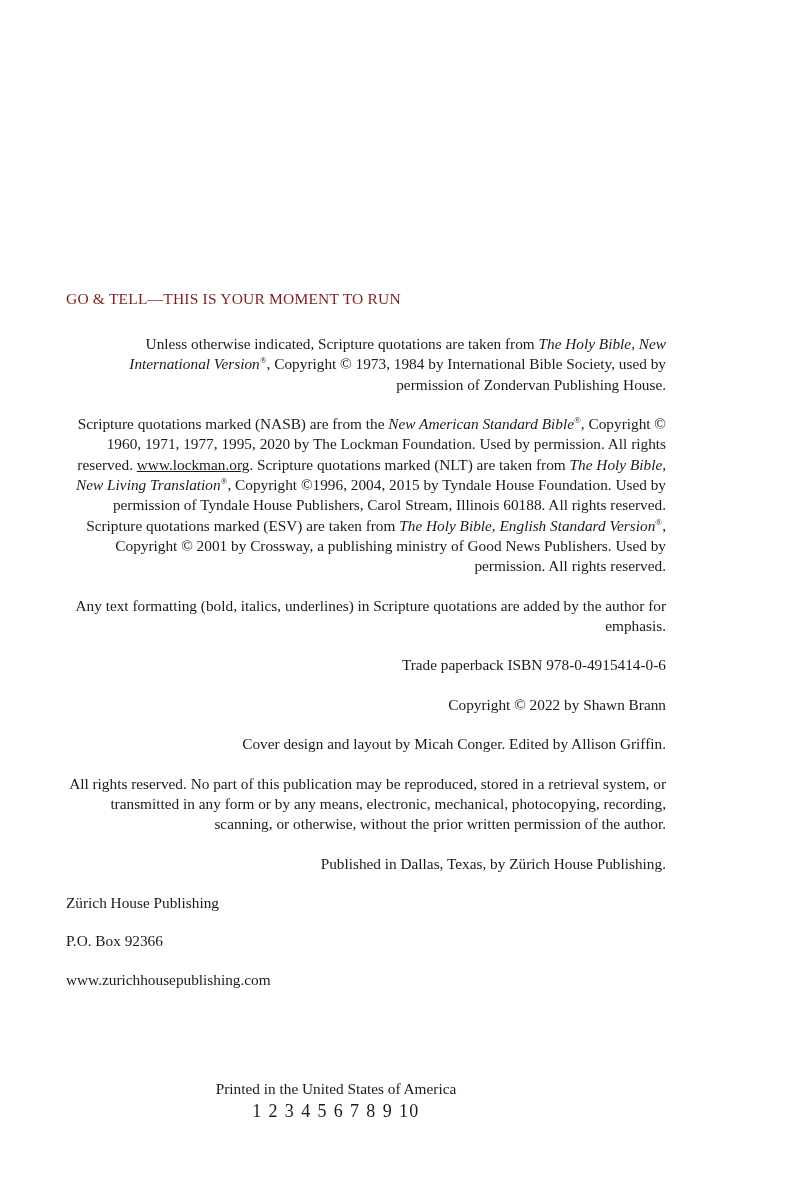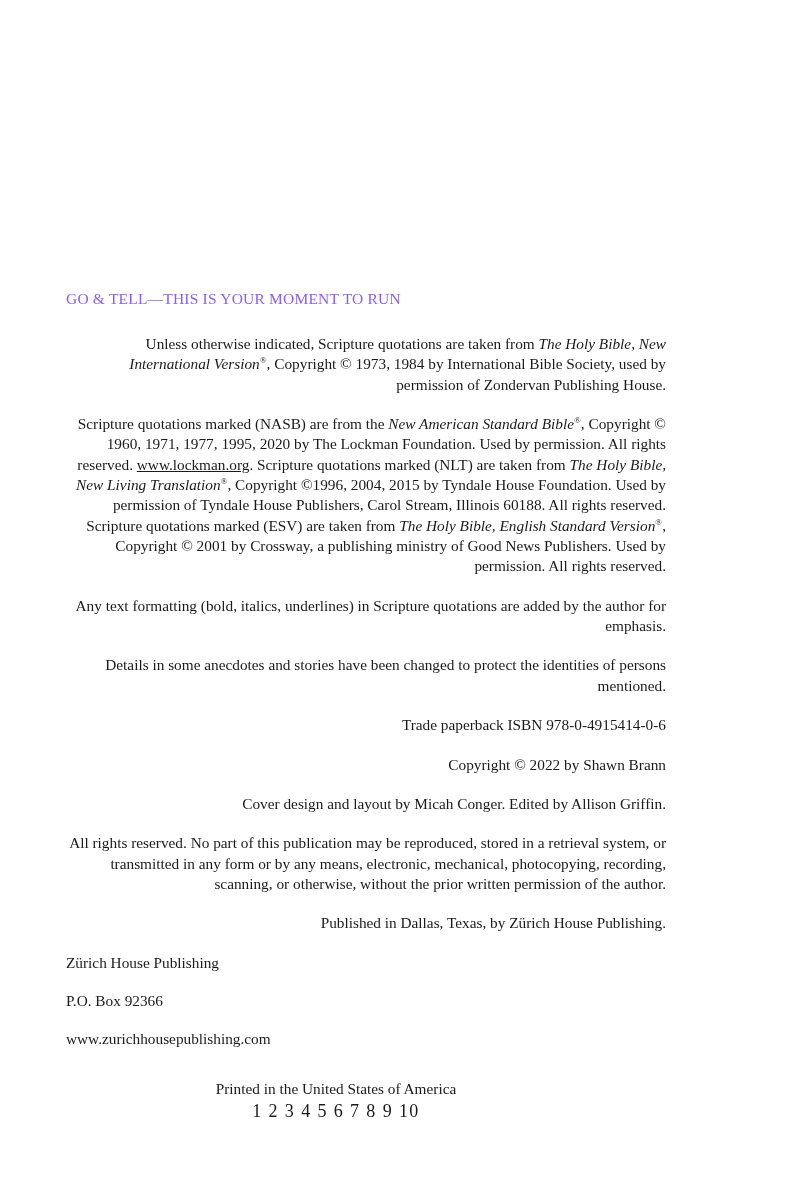--- a/index.html
+++ b/index.html
@@ -18,21 +18,21 @@
   .page {
     position: absolute;
     left: 66px;
     top: 290px;
     width: 600px;
   }
   .title {
     font-size: 15.5px;
     letter-spacing: 0.2px;
     margin: 0 0 26px 0;
-    color: #8b5cf6;
+    color: #7f1d1d;
     font-weight: normal;
   }
   .para {
     font-size: 15.3px;
     line-height: 1.33;
     margin: 0 0 19px 0;
     text-align: right;
   }
   .it { font-style: italic; }
   .sup {
@@ -67,21 +67,20 @@
 <div class="page">
 
   <p class="title">GO &amp; TELL—THIS IS YOUR MOMENT TO RUN</p>
 
   <p class="para"><span>Unless otherwise indicated, Scripture quotations are taken from </span><span class="it">The Holy Bible, New International Version</span><span class="sup">®</span><span>, Copyright © 1973, 1984 by International Bible Society, used by permission of Zondervan Publishing House.</span></p>
 
   <p class="para"><span>Scripture quotations marked (NASB) are from the </span><span class="it">New American Standard Bible</span><span class="sup">®</span><span>, Copyright © 1960, 1971, 1977, 1995, 2020 by The Lockman Foundation. Used by permission. All rights reserved. </span><span class="ul">www.lockman.org</span><span>. Scripture quotations marked (NLT) are taken from </span><span class="it">The Holy Bible, New Living Translation</span><span class="sup">®</span><span>, Copyright ©1996, 2004, 2015 by Tyndale House Foundation. Used by permission of Tyndale House Publishers, Carol Stream, Illinois 60188. All rights reserved. Scripture quotations marked (ESV) are taken from </span><span class="it">The Holy Bible, English Standard Version</span><span class="sup">®</span><span>, Copyright © 2001 by Crossway, a publishing ministry of Good News Publishers. Used by permission. All rights reserved.</span></p>
 
   <p class="para">Any text formatting (bold, italics, underlines) in Scripture quotations are added by the author for emphasis.</p>
 
-  <p class="para">Details in some anecdotes and stories have been changed to protect the identities of persons mentioned.</p>
 
   <p class="para">Trade paperback ISBN 978-0-4915414-0-6</p>
 
   <p class="para">Copyright © 2022 by Shawn Brann</p>
 
   <p class="para">Cover design and layout by Micah Conger. Edited by Allison Griffin.</p>
 
   <p class="para">All rights reserved. No part of this publication may be reproduced, stored in a retrieval system, or transmitted in any form or by any means, electronic, mechanical, photocopying, recording, scanning, or otherwise, without the prior written permission of the author.</p>
 
   <p class="para">Published in Dallas, Texas, by Zürich House Publishing.</p>

